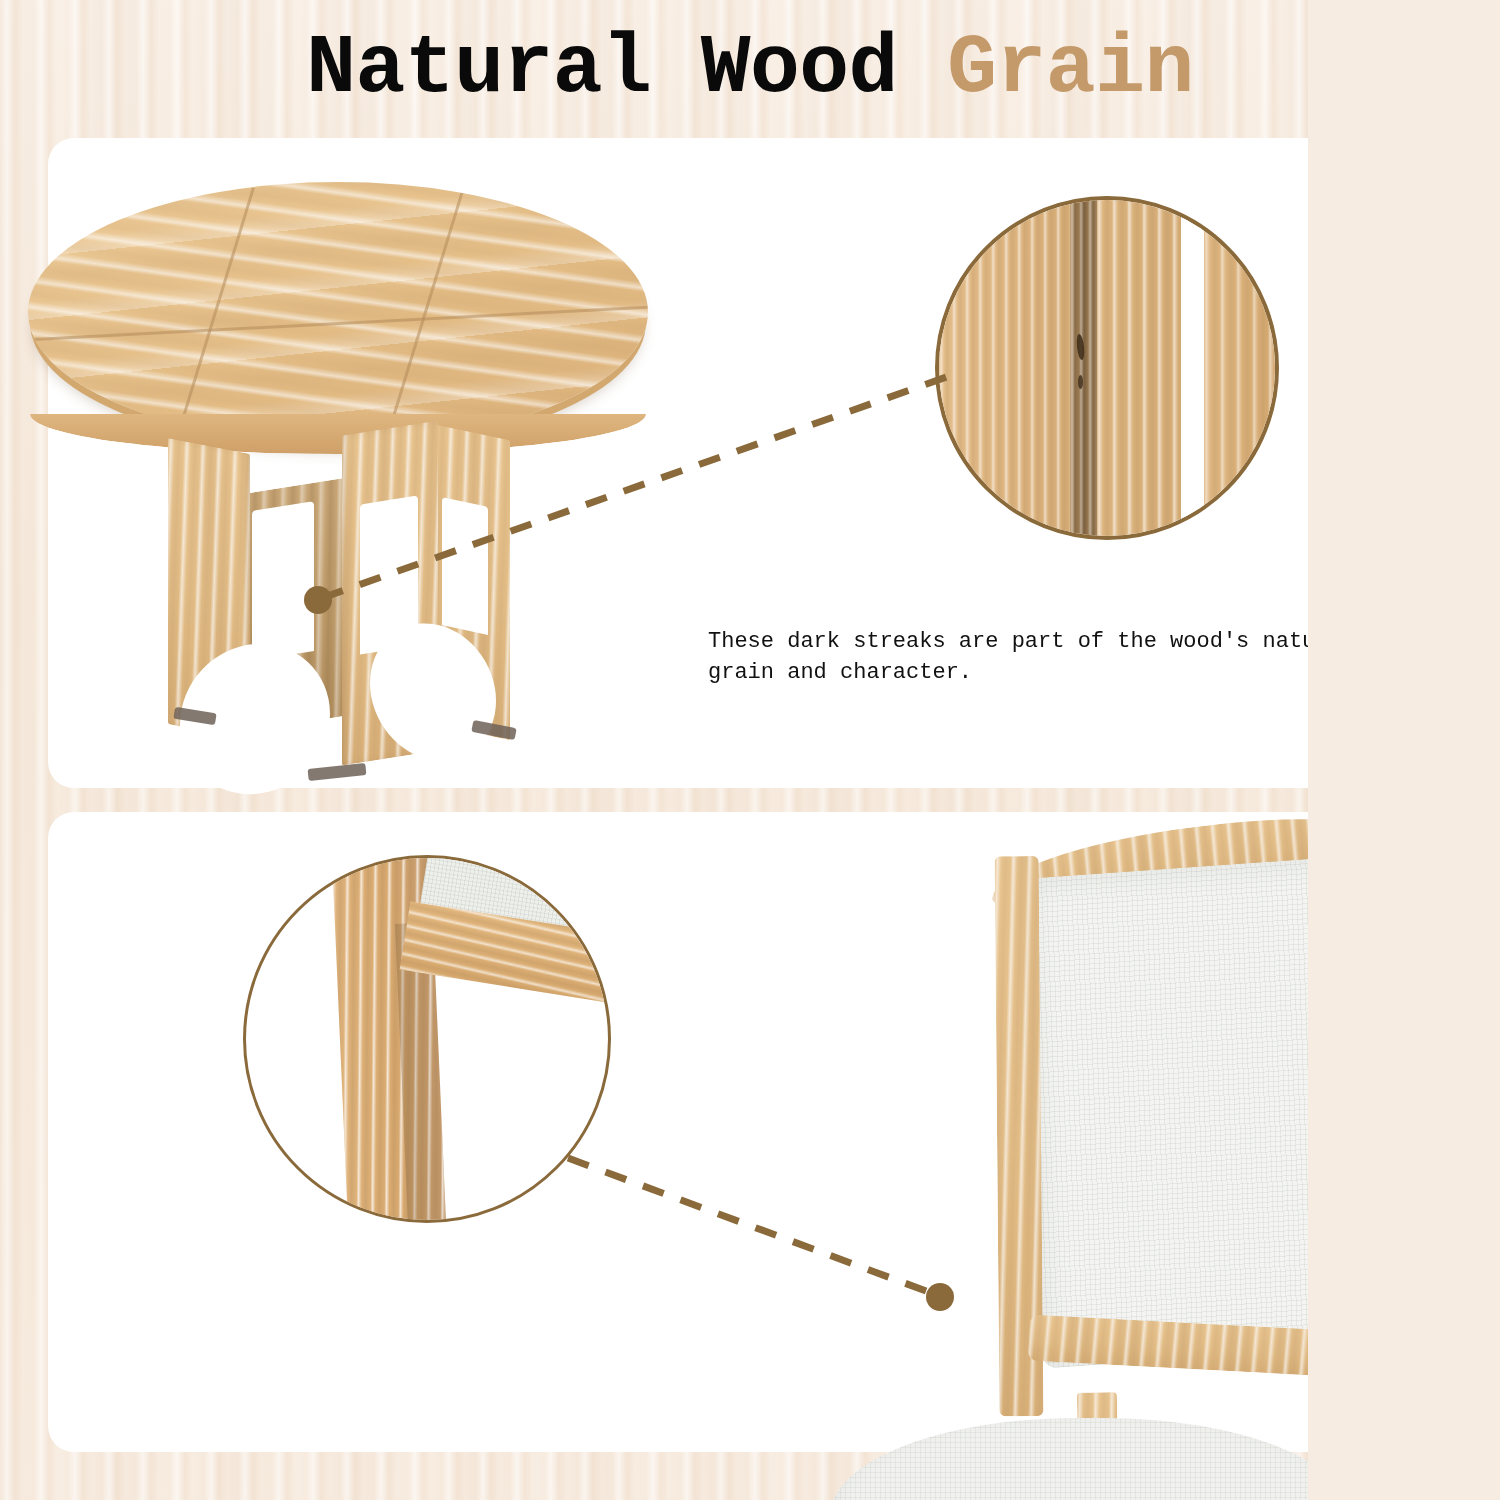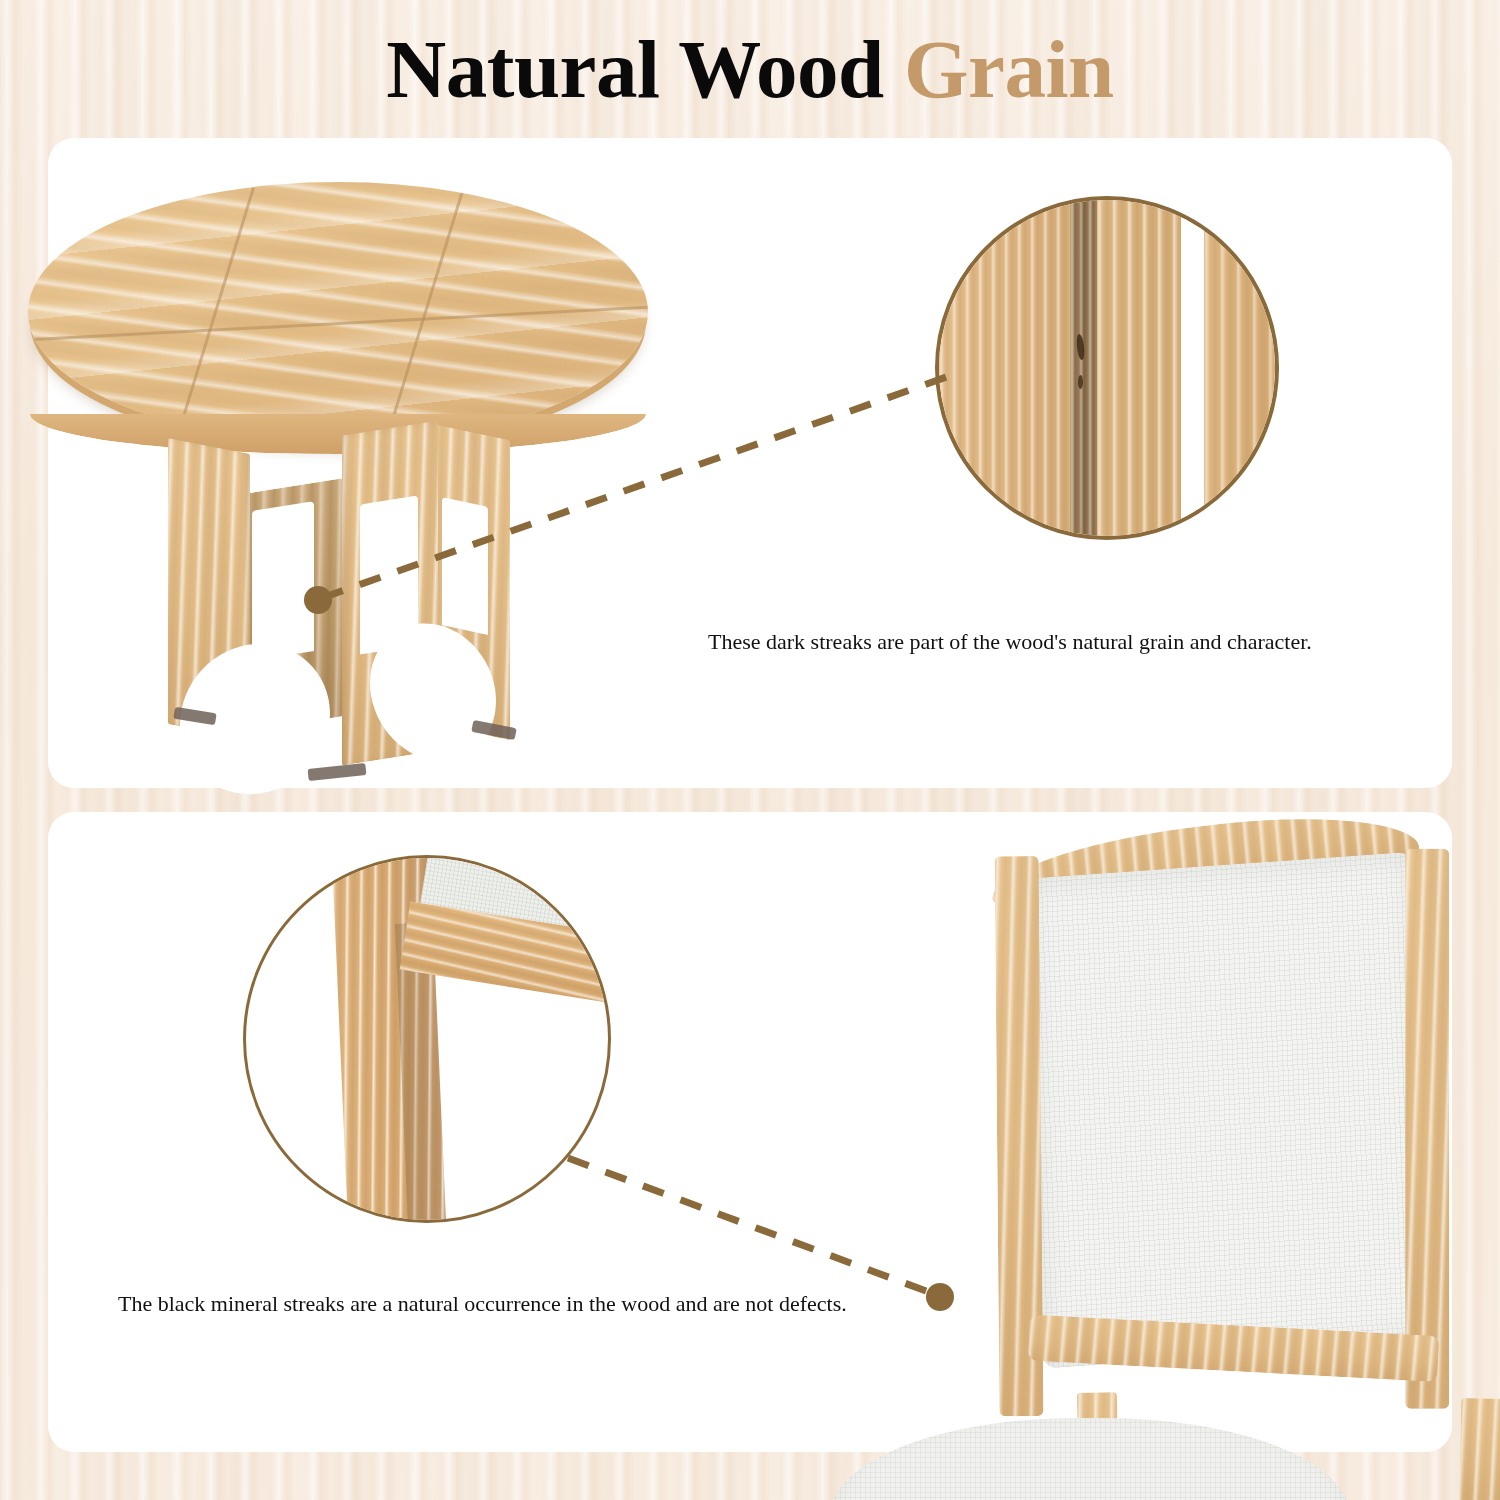--- a/index.html
+++ b/index.html
@@ -8,35 +8,36 @@
   }
   body {
     width: 1500px;
     height: 1500px;
     font-family: "Liberation Serif", "DejaVu Serif", serif;
     background: #f7ece1;
     overflow: hidden;
   }
   .page {
     position: relative;
-    width: 1500px;
+    width: 1308px;
     height: 1500px;
     background:
       repeating-linear-gradient(90deg,
         rgba(255,255,255,0.00) 0px,
         rgba(255,255,255,0.55) 7px,
         rgba(236,214,192,0.30) 15px,
         rgba(255,255,255,0.10) 23px,
         rgba(255,255,255,0.00) 34px),
       repeating-linear-gradient(90deg,
         rgba(214,186,158,0.10) 0px,
         rgba(255,255,255,0.00) 60px,
         rgba(214,186,158,0.12) 120px),
       linear-gradient(180deg, #f9efe5 0%, #f6e9db 40%, #f8ece0 100%);
     overflow: hidden;
+    font-family: Liberation Mono, monospace;
   }
 
   
   .title-wrap {
     position: absolute;
     top: 28px;
     left: 0;
     width: 1500px;
     text-align: center;
     line-height: 1;
@@ -559,15 +560,14 @@
     <div class="joint-post-shadow"></div>
     <div class="joint-fabric"></div>
     <div class="joint-rail"></div>
   </div>
 
   <svg class="connector" id="connector-bottom" viewBox="0 0 420 180" preserveAspectRatio="none">
     <line x1="8" y1="8" x2="374" y2="144" stroke="#8a6a3b" stroke-width="7" stroke-dasharray="22 18" stroke-linecap="butt"></line>
     <circle cx="380" cy="147" r="14" fill="#8a6a3b"></circle>
   </svg>
 
-  <div class="caption" id="caption-bottom">The black mineral streaks are a natural occurrence in the wood and are not defects.</div>
 
 </div>
 
 </body></html>

